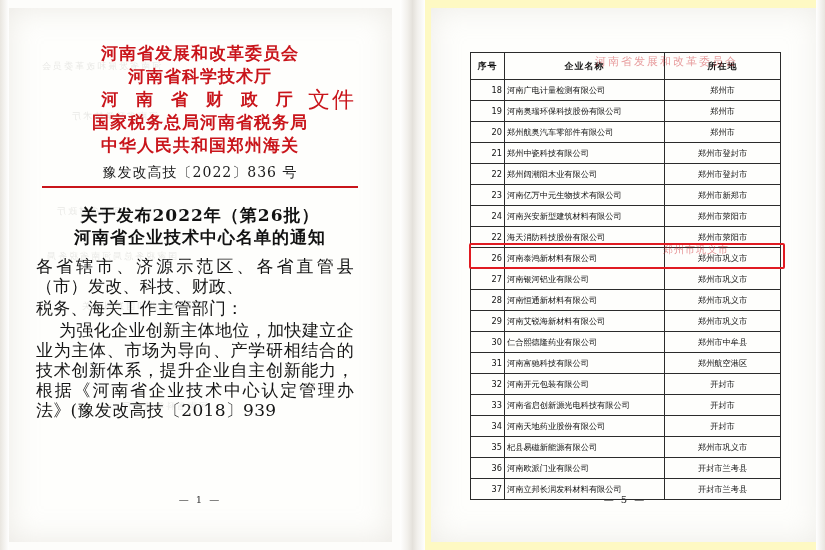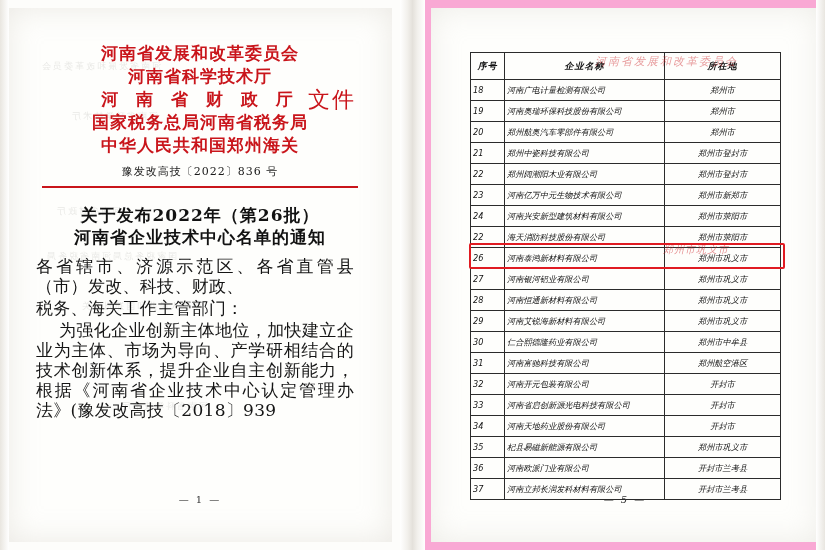--- a/index.html
+++ b/index.html
@@ -77,21 +77,21 @@
     font-size: 22px;
     letter-spacing: 2px;
   }
   .doc-no {
     position: absolute;
     left: 0;
     top: 164px;
     width: 400px;
     text-align: center;
     font-family: "DejaVu Serif", "Liberation Serif", serif;
-    font-size: 11px;
+    font-size: 14px;
     color: #1a1a1a;
     letter-spacing: 1px;
   }
   .red-rule {
     position: absolute;
     left: 42px;
     top: 186px;
     width: 316px;
     height: 2px;
     background: #c9151b;
@@ -143,23 +143,22 @@
     width: 25px;
     height: 550px;
     background: linear-gradient(to right,
       #ffffff 0%, #f2f0ec 30%, #e4e1db 50%, #f2f0ec 70%, #ffffff 100%);
   }
   
   .page-right {
     position: relative;
     width: 400px;
     height: 550px;
-    background: #f9a8d4;
+    background: #fef9c3;
     overflow: hidden;
-    font-style: italic;
   }
   .page-right .paper {
     position: absolute;
     left: 6px;
     top: 8px;
     width: 388px;
     height: 534px;
     background: #fefefc;
     box-shadow: inset 0 0 30px rgba(200,195,185,0.3);
   }
@@ -188,21 +187,21 @@
   table.reg th {
     font-size: 9px;
     font-weight: bold;
     text-align: center;
     letter-spacing: 1px;
     height: 26px;
   }
   col.c-no { width: 34px; }
   col.c-name { width: 160px; }
   col.c-loc { width: 116px; }
-  td.no { text-align: left; font-size: 9px; margin-top: 26px; }
+  td.no { text-align: right; font-size: 9px; margin-top: 26px; }
   td.name { text-align: left; padding-left: 5px; }
   td.loc { text-align: center; }
   
   .seal-text {
     position: absolute;
     left: 170px;
     top: 54px;
     font-family: "DejaVu Serif", "Liberation Serif", serif;
     font-size: 11px;
     color: rgba(205,30,35,0.45);

